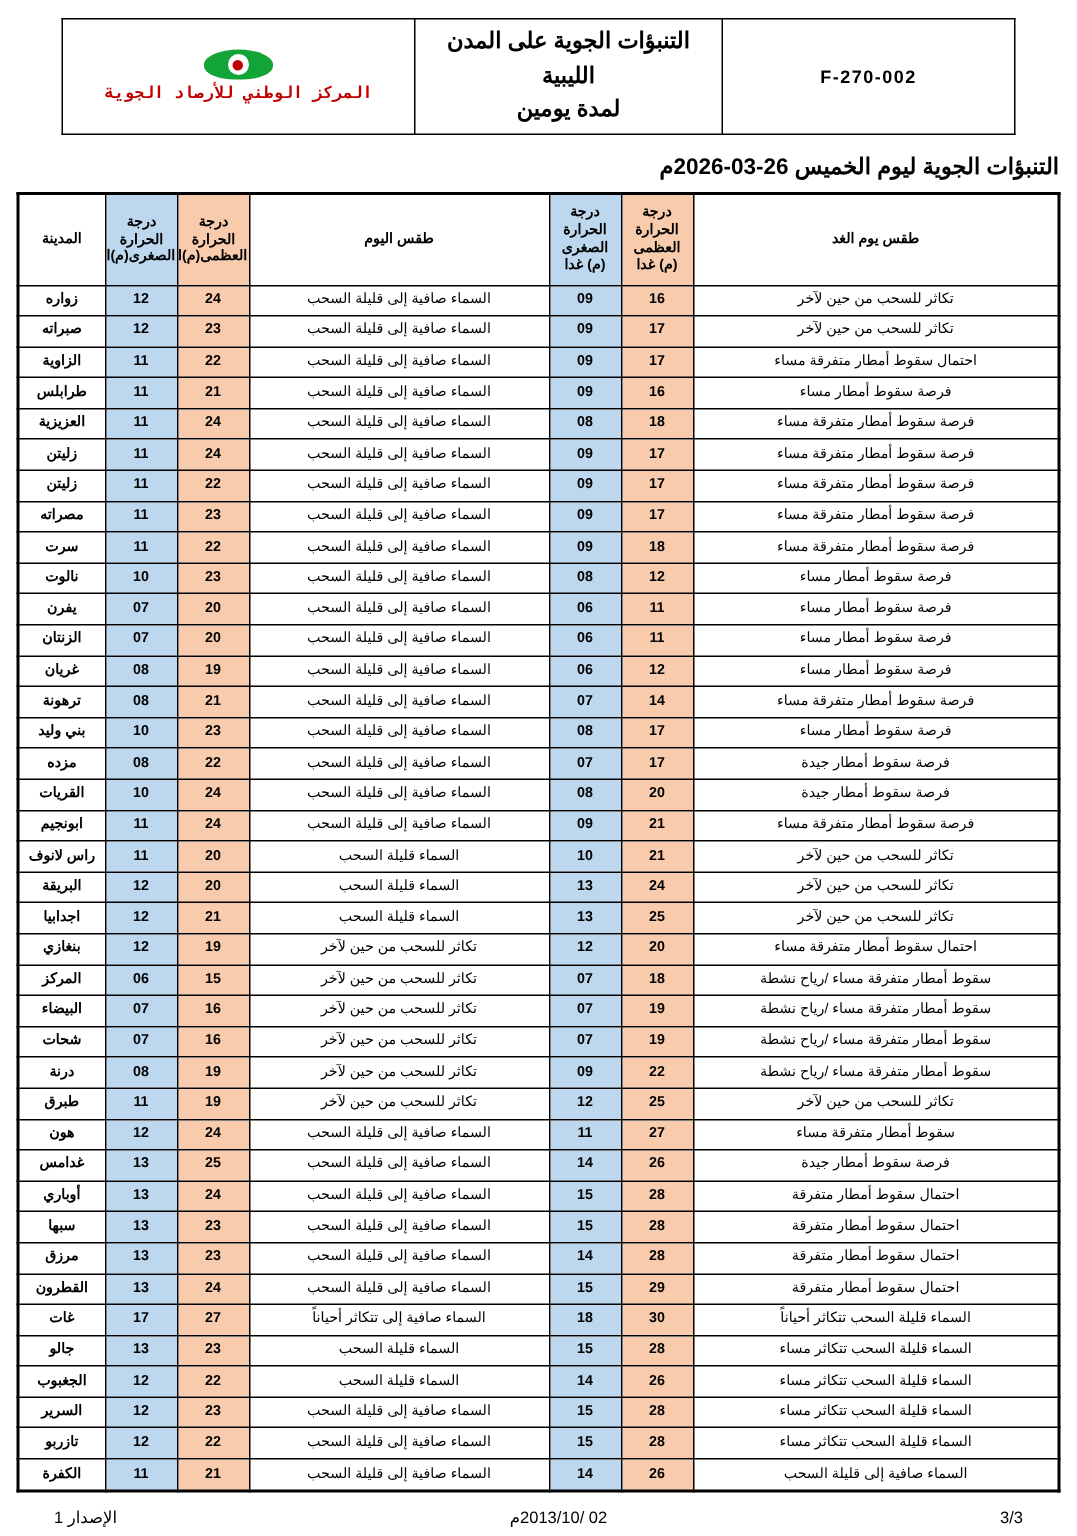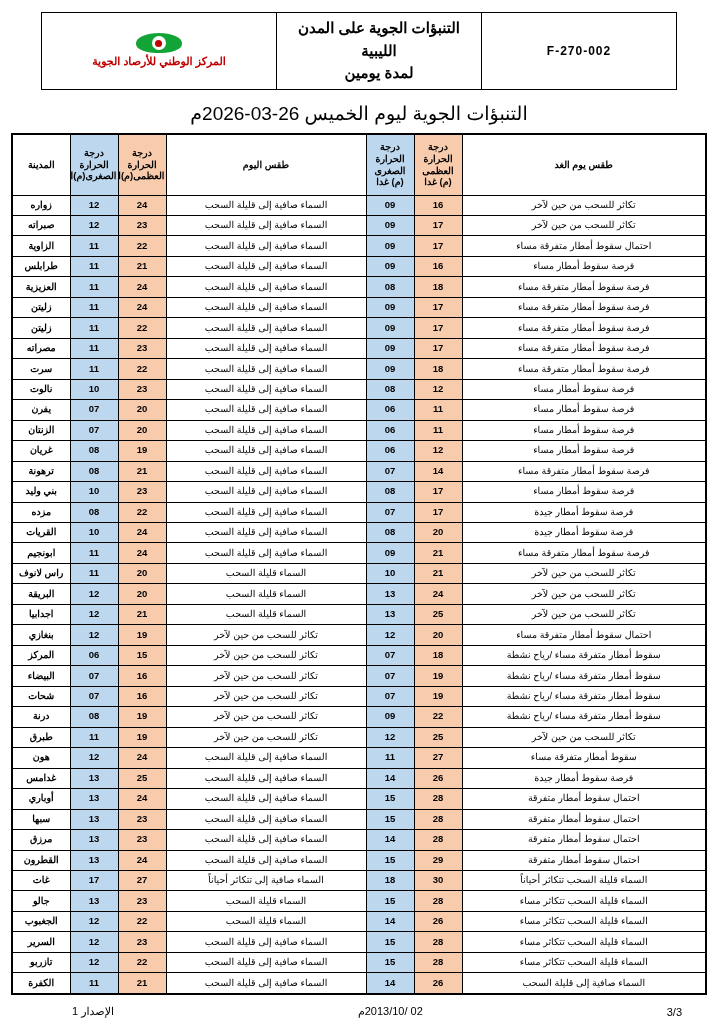--- a/index.html
+++ b/index.html
@@ -52,20 +52,21 @@
   }
   .hdr-logo {
     width: 230px;
   }
   .logo-wrap {
     display: flex;
     flex-direction: column;
     align-items: center;
     justify-content: center;
     gap: 2px;
+    font-family: Liberation Mono, monospace;
   }
   .logo-mark {
     width: 46px;
     height: 20px;
     border-radius: 50% 50% 45% 45%;
     background: #13a438;
     position: relative;
     display: flex;
     align-items: center;
     justify-content: center;
@@ -91,23 +92,22 @@
     left: 19px;
   }
   .logo-text {
     color: #c00000;
     font-weight: bold;
     font-size: 11px;
   }
 
   
   .doc-title {
-    text-align: center;
-    font-weight: normal;
-    font-size: 19px;
+    font-weight: bold;
+    font-size: 15px;
     margin: 12px 0 8px 0;
     direction: rtl;
   }
 
   
   .table-wrap {
     flex: 1 1 auto;
     display: flex;
     justify-content: center;
   }
@@ -172,21 +172,21 @@
   
   .footer {
     display: flex;
     justify-content: space-between;
     align-items: center;
     margin-top: 10px;
     padding: 0 24px;
     font-size: 11px;
     direction: rtl;
   }
-  .footer div { font-size: 11px; margin-left: 36px; }
+  .footer div { font-size: 11px; }
 </style>
 </head>
 <body>
 
 <div class="page">
 
   <table class="header-table">
     <tbody>
         <tr>
       <td class="hdr-code">F-270-002</td>

